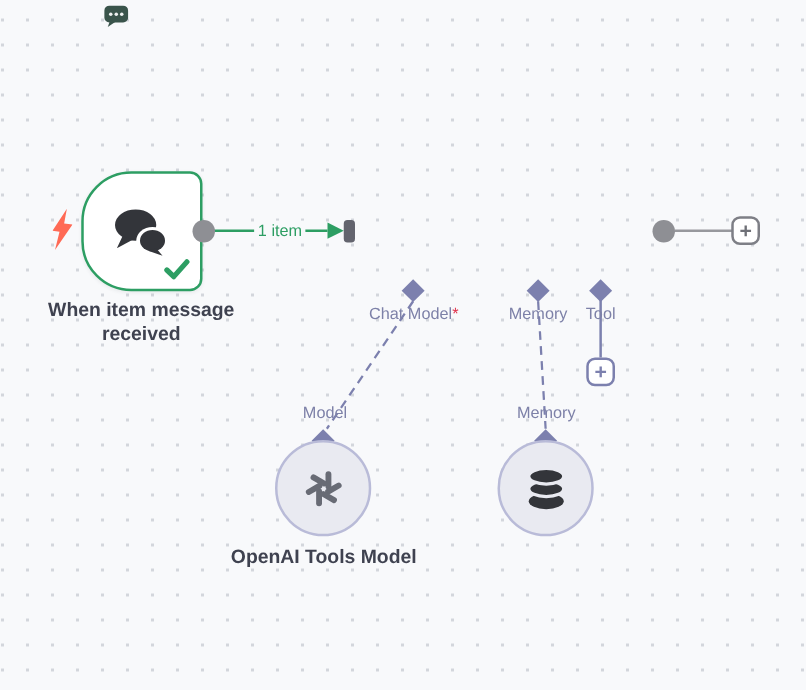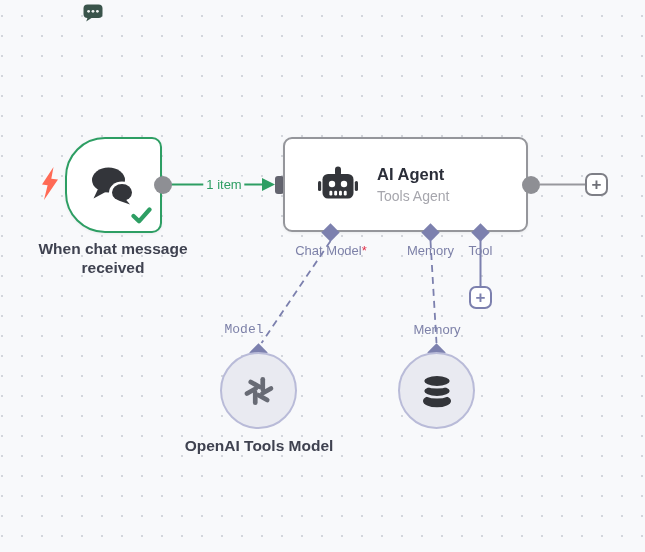--- a/index.html
+++ b/index.html
@@ -118,48 +118,24 @@
       <svg width="21" height="17" viewBox="0 0 21 17">
         <path d="M2.5,9 L8,14.3 L18.5,2.5" stroke="#2d9e63" stroke-width="4.2" fill="none" stroke-linecap="round" stroke-linejoin="round"></path>
       </svg>
     </div>
   </div>
 
   <div class="abs connector-circle" style="left:153.5px;top:175.5px;"></div>
 
   <div class="abs conn-label" style="left:224px;top:184px;">1 item</div>
 
-  <div class="abs node-label trigger-label">When chat message received</div>
+  <div class="abs node-label trigger-label">When item message received</div>
 
   <div class="abs input-port-rect"></div>
 
-  <div class="abs agent-node">
-    <div>
-      <svg width="40" height="40" viewBox="0 0 40 40">
-        <g fill="#33353a">
-          <rect x="17" y="1.5" width="6" height="9.5" rx="3"></rect>
-          <rect x="4.5" y="9" width="31" height="24.5" rx="5.5"></rect>
-          <rect x="0" y="16" width="3.2" height="10" rx="1.6"></rect>
-          <rect x="36.8" y="16" width="3.2" height="10" rx="1.6"></rect>
-        </g>
-        <circle cx="14" cy="19" r="3.2" fill="#fff"></circle>
-        <circle cx="26" cy="19" r="3.2" fill="#fff"></circle>
-        <g fill="#fff">
-          <rect x="11.4" y="25.8" width="2.9" height="4.6" rx="1.2"></rect>
-          <rect x="16.2" y="25.8" width="2.9" height="4.6" rx="1.2"></rect>
-          <rect x="21.0" y="25.8" width="2.9" height="4.6" rx="1.2"></rect>
-          <rect x="25.8" y="25.8" width="2.9" height="4.6" rx="1.2"></rect>
-        </g>
-      </svg>
-    </div>
-    <div class="agent-text">
-      <div class="agent-title">AI Agent</div>
-      <div class="agent-subtitle">Tools Agent</div>
-    </div>
-  </div>
 
   <div class="abs connector-circle" style="left:521.5px;top:175.5px;"></div>
   <div class="abs plus-btn plus-gray" style="left:585px;top:173px;">
     <span>+</span>
   </div>
 
   <div class="abs diamond" style="left:324px;top:225.5px;"></div>
   <div class="abs diamond" style="left:424px;top:225.5px;"></div>
   <div class="abs diamond" style="left:474px;top:225.5px;"></div>
 
@@ -170,21 +146,21 @@
     <span>Memory</span>
   </div>
   <div class="abs port-label" style="left:480.5px;top:242.5px;text-align:right;">
     <span>Tool</span>
   </div>
 
   <div class="abs plus-btn plus-purple" style="left:469px;top:286px;">
     <span>+</span>
   </div>
 
-  <div class="abs port-label" style="left:244px;top:321.5px;font-family:Liberation Mono, monospace;">
+  <div class="abs port-label" style="left:260px;top:321.5px;">
     <span>Model</span>
   </div>
   <div class="abs port-label" style="left:437px;top:321.5px;">
     <span>Memory</span>
   </div>
 
   <div class="abs diamond" style="left:252px;top:346px;"></div>
   <div class="abs diamond" style="left:430px;top:346px;"></div>
 
   <div class="abs sub-node" style="left:220px;top:352px;">

